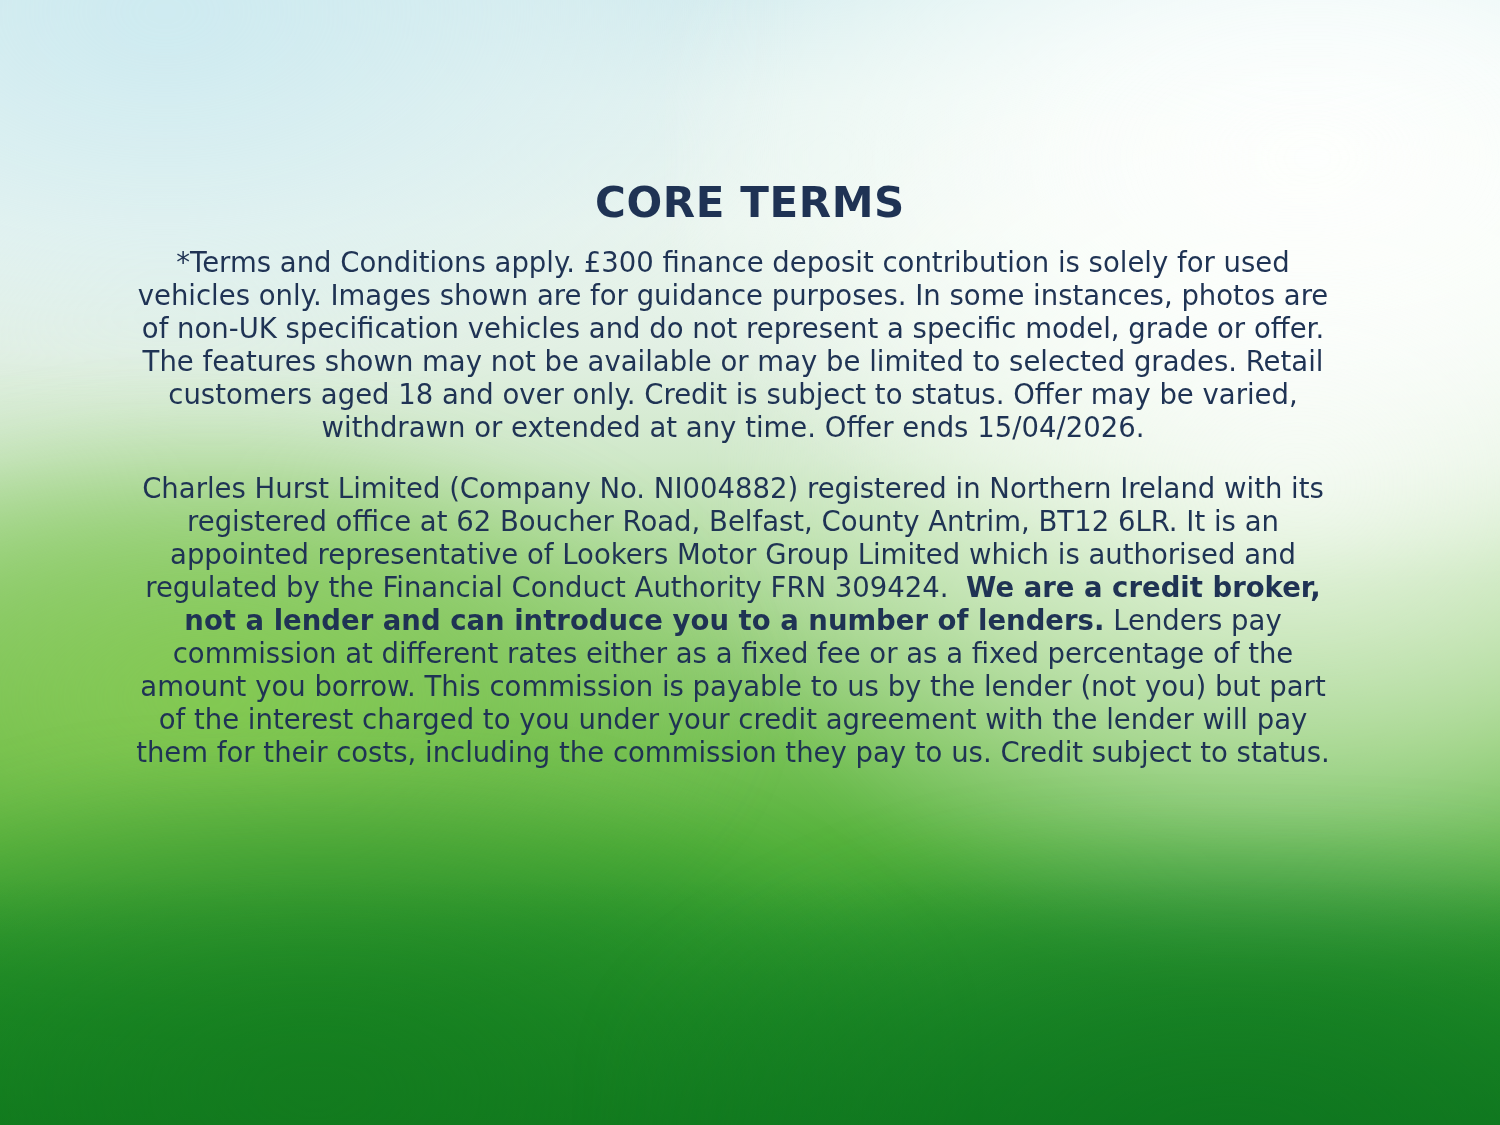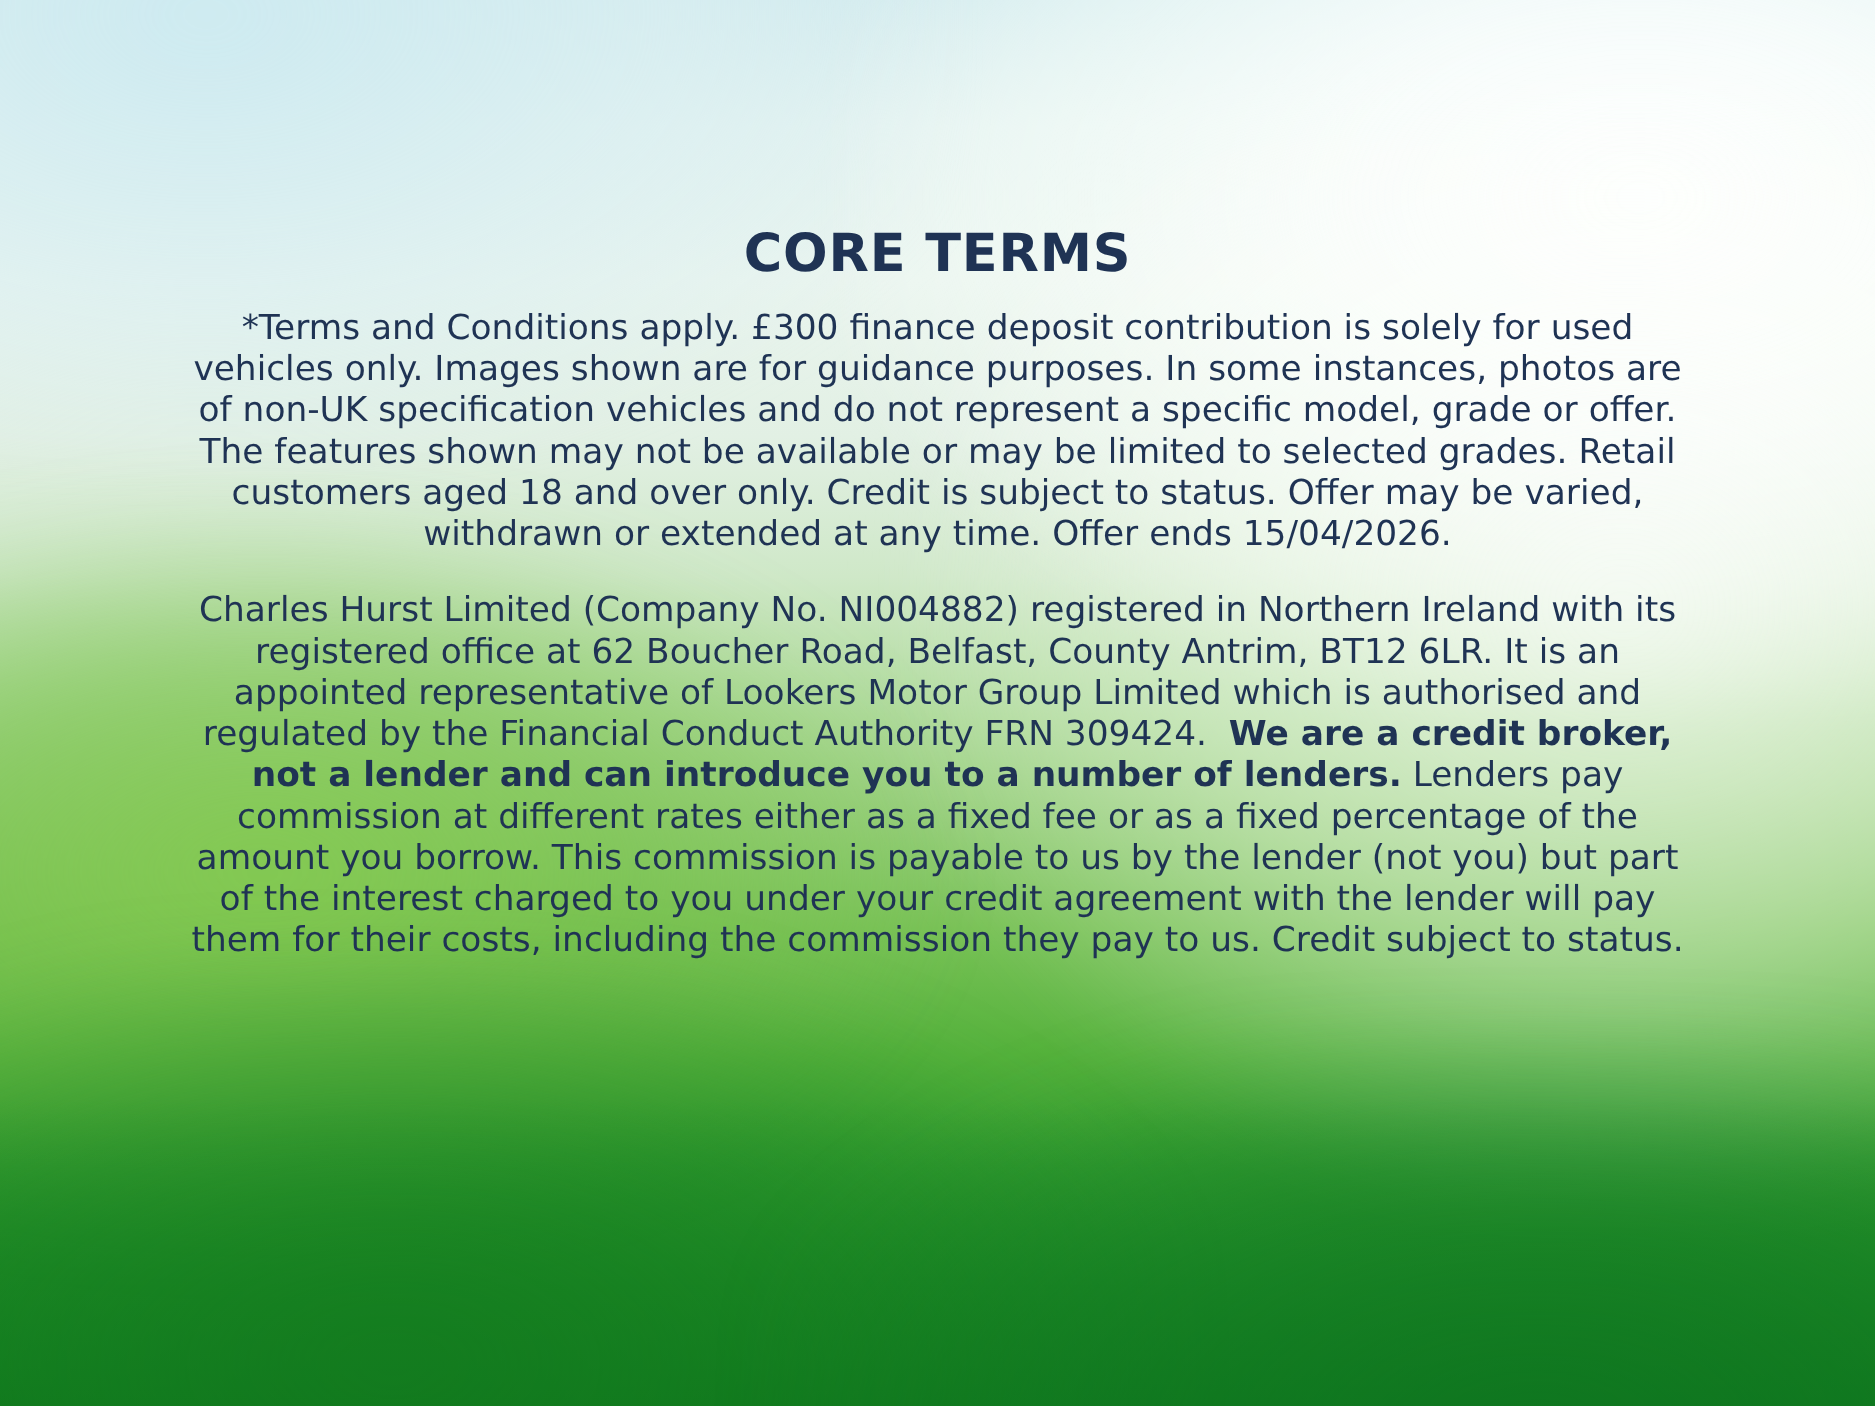--- a/index.html
+++ b/index.html
@@ -159,21 +159,21 @@
     font-size: 42px;
     line-height: 1.1;
     font-weight: 700;
     letter-spacing: 0.6px;
     color: #1f3354;
   }
 
   .terms-body {
     position: absolute;
     top: 246px;
-    left: 140px;
+    left: 123px;
     width: 1220px;
     text-align: center;
     color: #1f3354;
     font-size: 27.5px;
     line-height: 33px;
     font-weight: 400;
   }
 
   .terms-paragraph {
     margin: 0;

